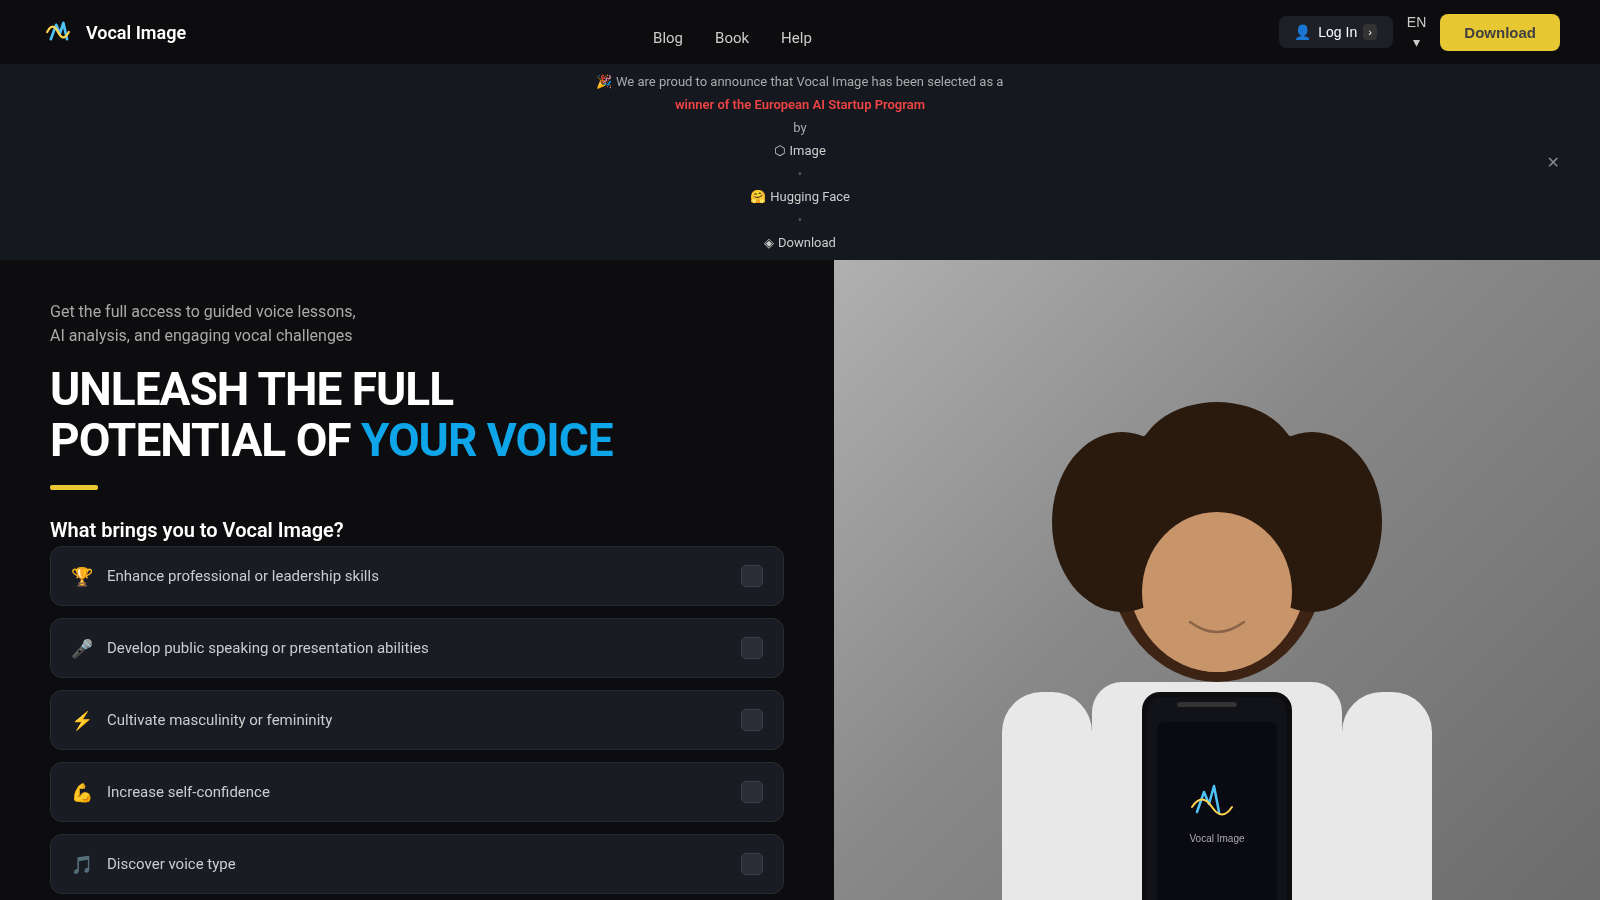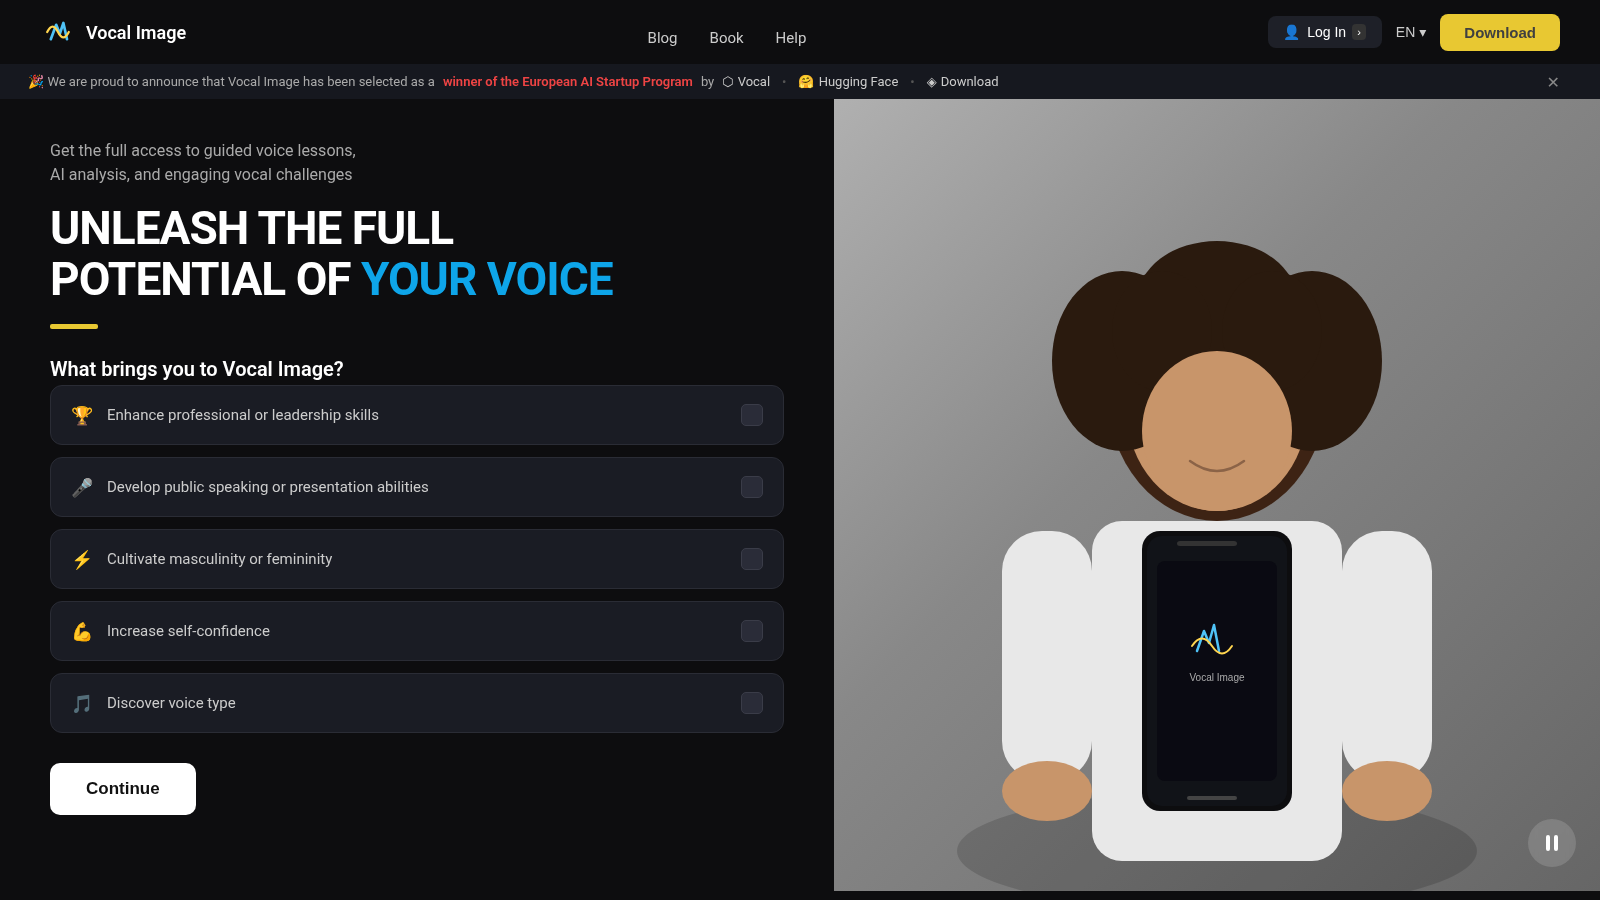--- a/index.html
+++ b/index.html
@@ -73,42 +73,45 @@
     }
     .lang-btn {
       background: transparent;
       border: none;
       color: #ccc;
       font-size: 14px;
       cursor: pointer;
       display: flex;
       align-items: center;
       gap: 4px;
+      flex-direction: column;
     }
     .download-btn {
       background: #e8c832;
       color: #404040;
       border: none;
       padding: 10px 24px;
       border-radius: 8px;
       font-size: 15px;
       font-weight: 700;
       cursor: pointer;
     }
 
     
     .announcement-bar {
       background: #16181f;
-      padding: 10px 28px;
-      display: flex;
-      align-items: center;
+      padding: 10px 48px;
+      display: flex;
+      align-items: center;
+      justify-content: center;
       gap: 8px;
       font-size: 13px;
       color: #aaa;
       position: relative;
+      flex-direction: column;
     }
     .announcement-bar .highlight {
       color: #ef4444;
       font-weight: 600;
     }
     .announcement-bar .partner {
       display: inline-flex;
       align-items: center;
       gap: 4px;
       color: #ccc;
@@ -296,21 +299,21 @@
     <button class="download-btn">Download</button>
   </div>
 </nav>
 
 <div class="announcement-bar">
   <span>🎉 We are proud to announce that Vocal Image has been selected as a</span>
   <span class="highlight">winner of the European AI Startup Program</span>
   <span>by</span>
   <span class="partner">
     <span>⬡</span>
-    <span>Vocal</span>
+    <span>Image</span>
   </span>
   <span class="dot">•</span>
   <span class="partner">
     <span>🤗</span>
     <span>Hugging Face</span>
   </span>
   <span class="dot">•</span>
   <span class="partner">
     <span>◈</span>
     <span>Download</span>

